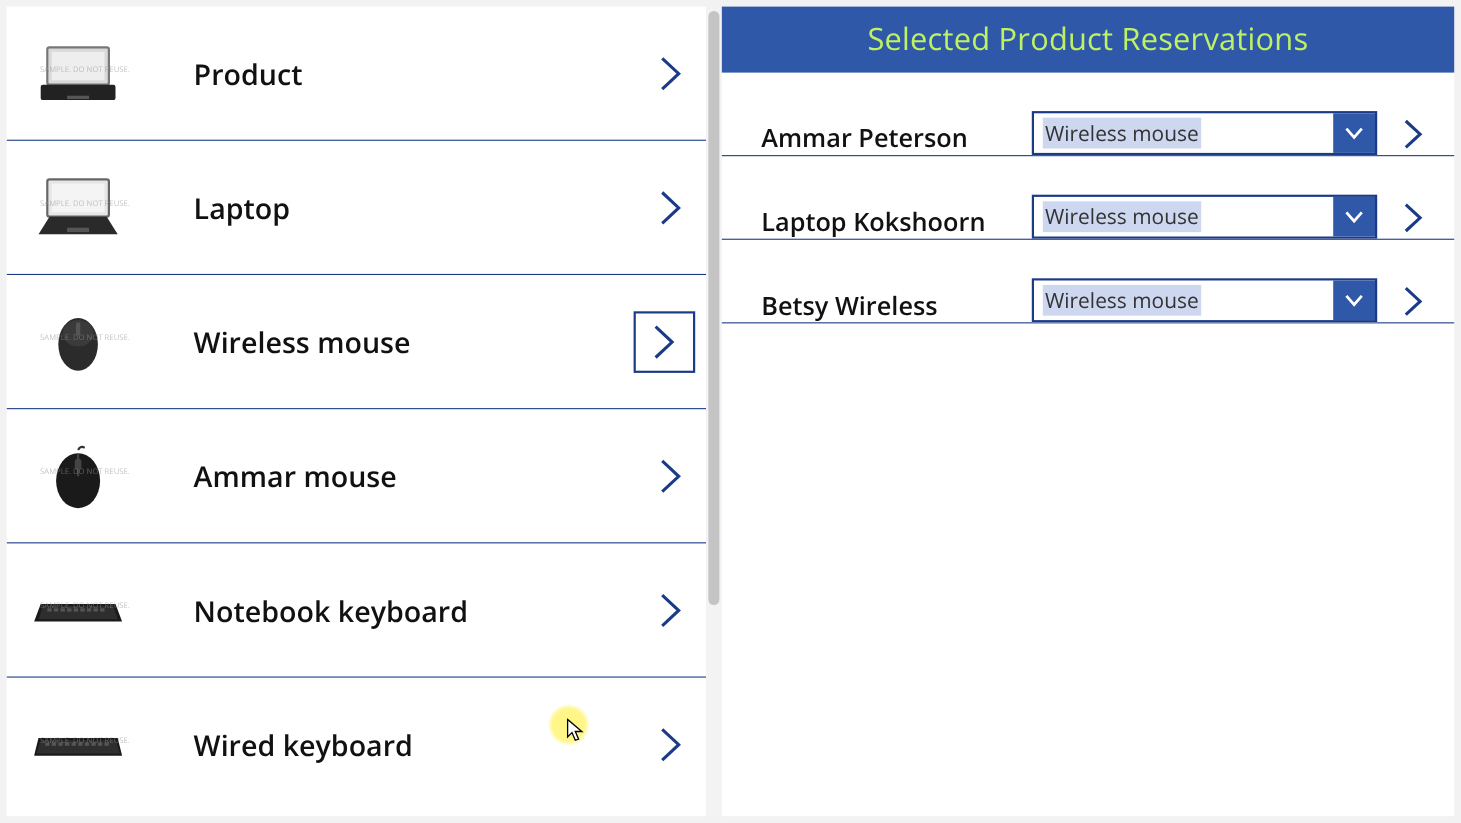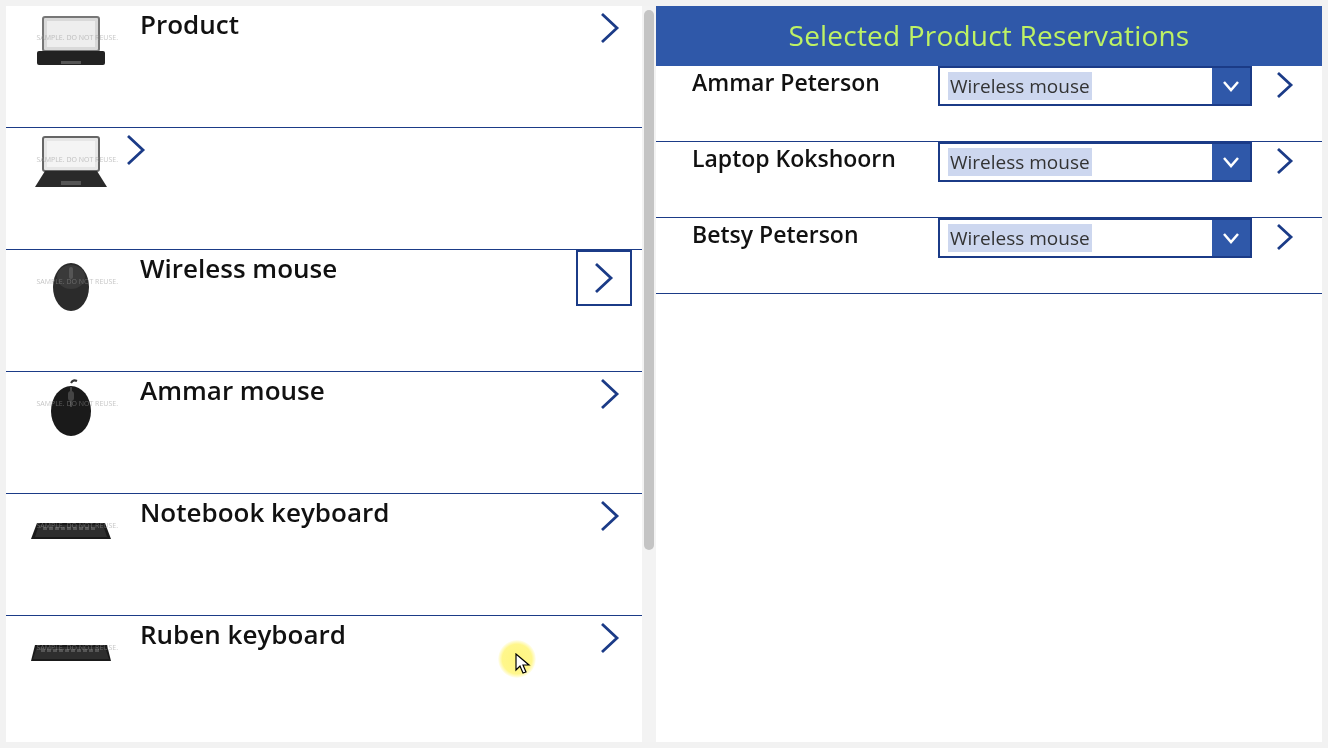--- a/index.html
+++ b/index.html
@@ -19,25 +19,26 @@
   }
   
   .left-panel {
     width: 640px;
     height: 100%;
     background: #ffffff;
     overflow-y: auto;
   }
   .product-row {
     display: flex;
-    align-items: flex-start;
+    align-items: center;
     height: 122px;
     border-bottom: 1.5px solid #1b3b87;
     padding: 0 10px 0 22px;
     position: relative;
+    gap: 36px;
   }
   .product-row:first-child { border-top: none; }
   .product-thumb {
     width: 86px;
     height: 70px;
     display: flex;
     align-items: center;
     justify-content: center;
     position: relative;
   }
@@ -104,21 +105,21 @@
     background: #2f58a9;
     color: #bef264;
     font-size: 28px;
     font-weight: 400;
     text-align: center;
     padding: 10px 0 12px 0;
     letter-spacing: 0.2px;
   }
   .reservation-row {
     display: flex;
-    align-items: flex-start;
+    align-items: flex-end;
     height: 76px;
     border-bottom: 1.5px solid #1b3b87;
     padding: 0 18px 0 36px;
   }
   .reservation-name {
     width: 246px;
     font-size: 23px;
     font-weight: 600;
     color: #111;
   }
@@ -215,20 +216,21 @@
       <div class="product-thumb">
         <svg class="icon-prod" viewBox="0 0 80 60">
           <rect x="12" y="4" width="56" height="34" rx="2" fill="#e6e6e6" stroke="#666" stroke-width="2"></rect>
           <rect x="16" y="8" width="48" height="26" fill="#f4f4f4"></rect>
           <polygon points="4,54 76,54 66,38 14,38" fill="#2a2a2a"></polygon>
           <rect x="30" y="48" width="20" height="4" fill="#555"></rect>
         </svg>
         <span class="wm">SAMPLE.
 DO NOT REUSE.</span>
       </div>
+      <div class="product-label">Laptop</div>
       <div class="chevron-box">
         <svg width="22" height="34" viewBox="0 0 22 34" fill="none" stroke-width="2.8">
             <polyline points="3,3 18,17 3,31"></polyline>
           </svg>
       </div>
     </div>
 
     <div class="product-row">
       <div class="product-thumb">
         <svg class="icon-prod" viewBox="0 0 80 60">
@@ -308,21 +310,21 @@
               <rect x="40" y="28" width="4" height="3"></rect>
               <rect x="46" y="28" width="4" height="3"></rect>
               <rect x="52" y="28" width="4" height="3"></rect>
               <rect x="58" y="28" width="4" height="3"></rect>
               <rect x="64" y="28" width="4" height="3"></rect>
           </g>
         </svg>
         <span class="wm">SAMPLE.
 DO NOT REUSE.</span>
       </div>
-      <div class="product-label">Ruben keyboard</div>
+      <div class="product-label">Wired keyboard</div>
       <div class="chevron-box">
         <svg width="22" height="34" viewBox="0 0 22 34" fill="none" stroke-width="2.8">
             <polyline points="3,3 18,17 3,31"></polyline>
           </svg>
       </div>
     </div>
 
   </div>
 
   <div class="vscroll">
@@ -360,21 +362,21 @@
         </div>
       </div>
       <div class="row-chevron">
         <svg width="20" height="30" viewBox="0 0 20 30" fill="none" stroke-width="2.8">
             <polyline points="3,3 16,15 3,27"></polyline>
           </svg>
       </div>
     </div>
 
     <div class="reservation-row">
-      <div class="reservation-name">Betsy Peterson</div>
+      <div class="reservation-name">Betsy Wireless</div>
       <div class="combo">
         <div class="combo-text"><span class="hl">Wireless mouse</span></div>
         <div class="combo-caret">
           <svg width="18" height="12" viewBox="0 0 18 12" fill="none" stroke-width="2.5">
               <polyline points="2,2 9,10 16,2"></polyline>
             </svg>
         </div>
       </div>
       <div class="row-chevron">
         <svg width="20" height="30" viewBox="0 0 20 30" fill="none" stroke-width="2.8">

